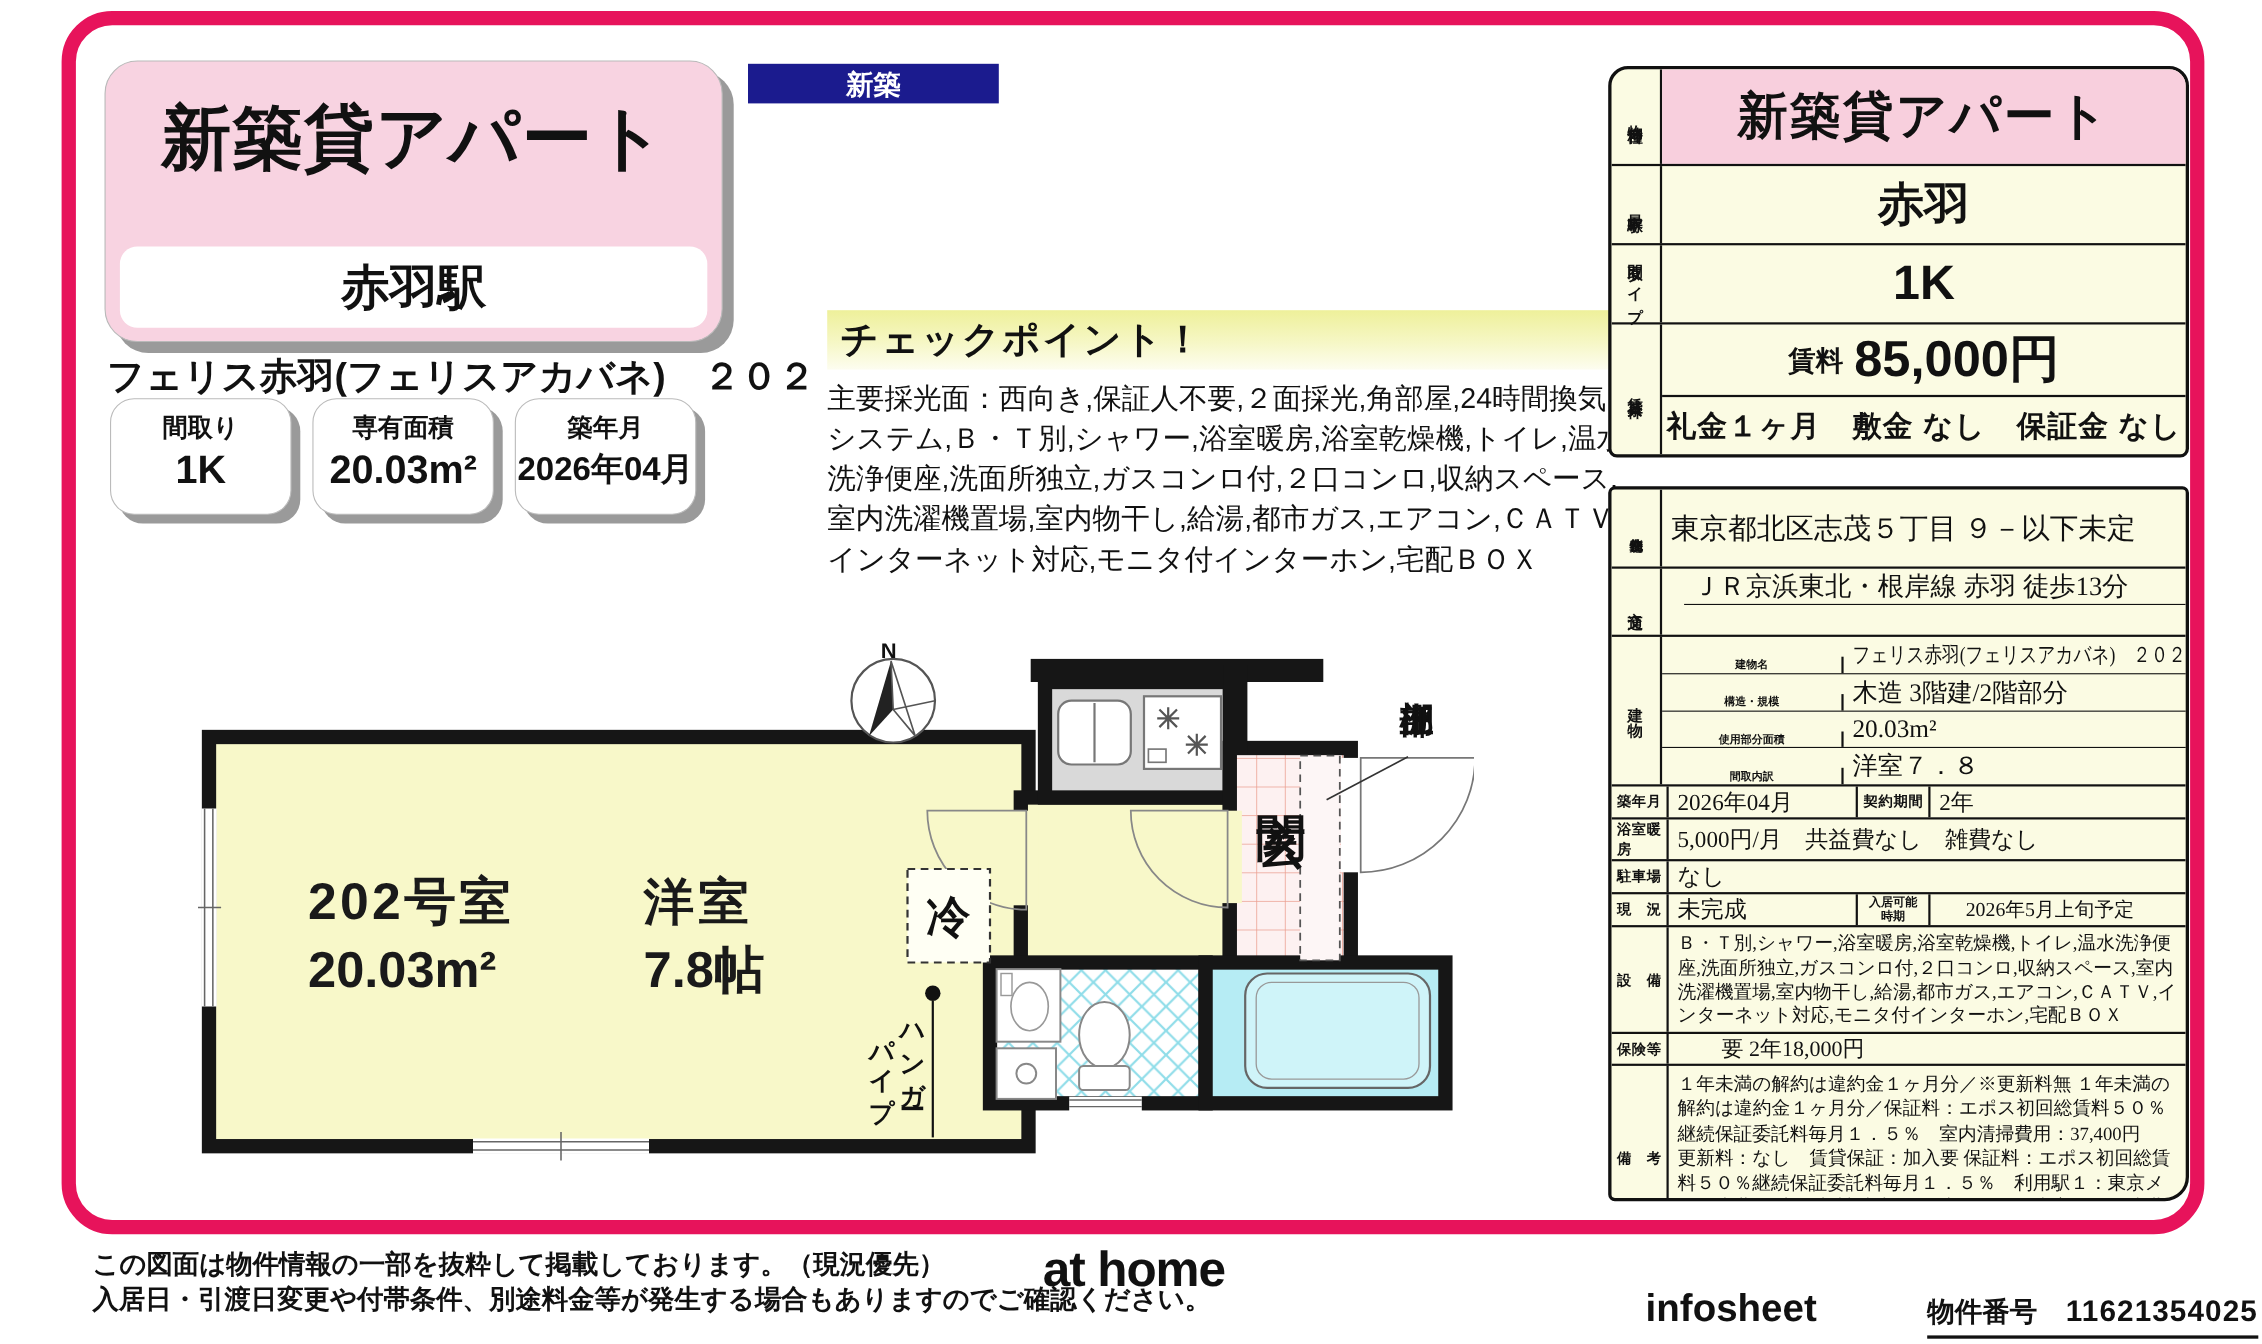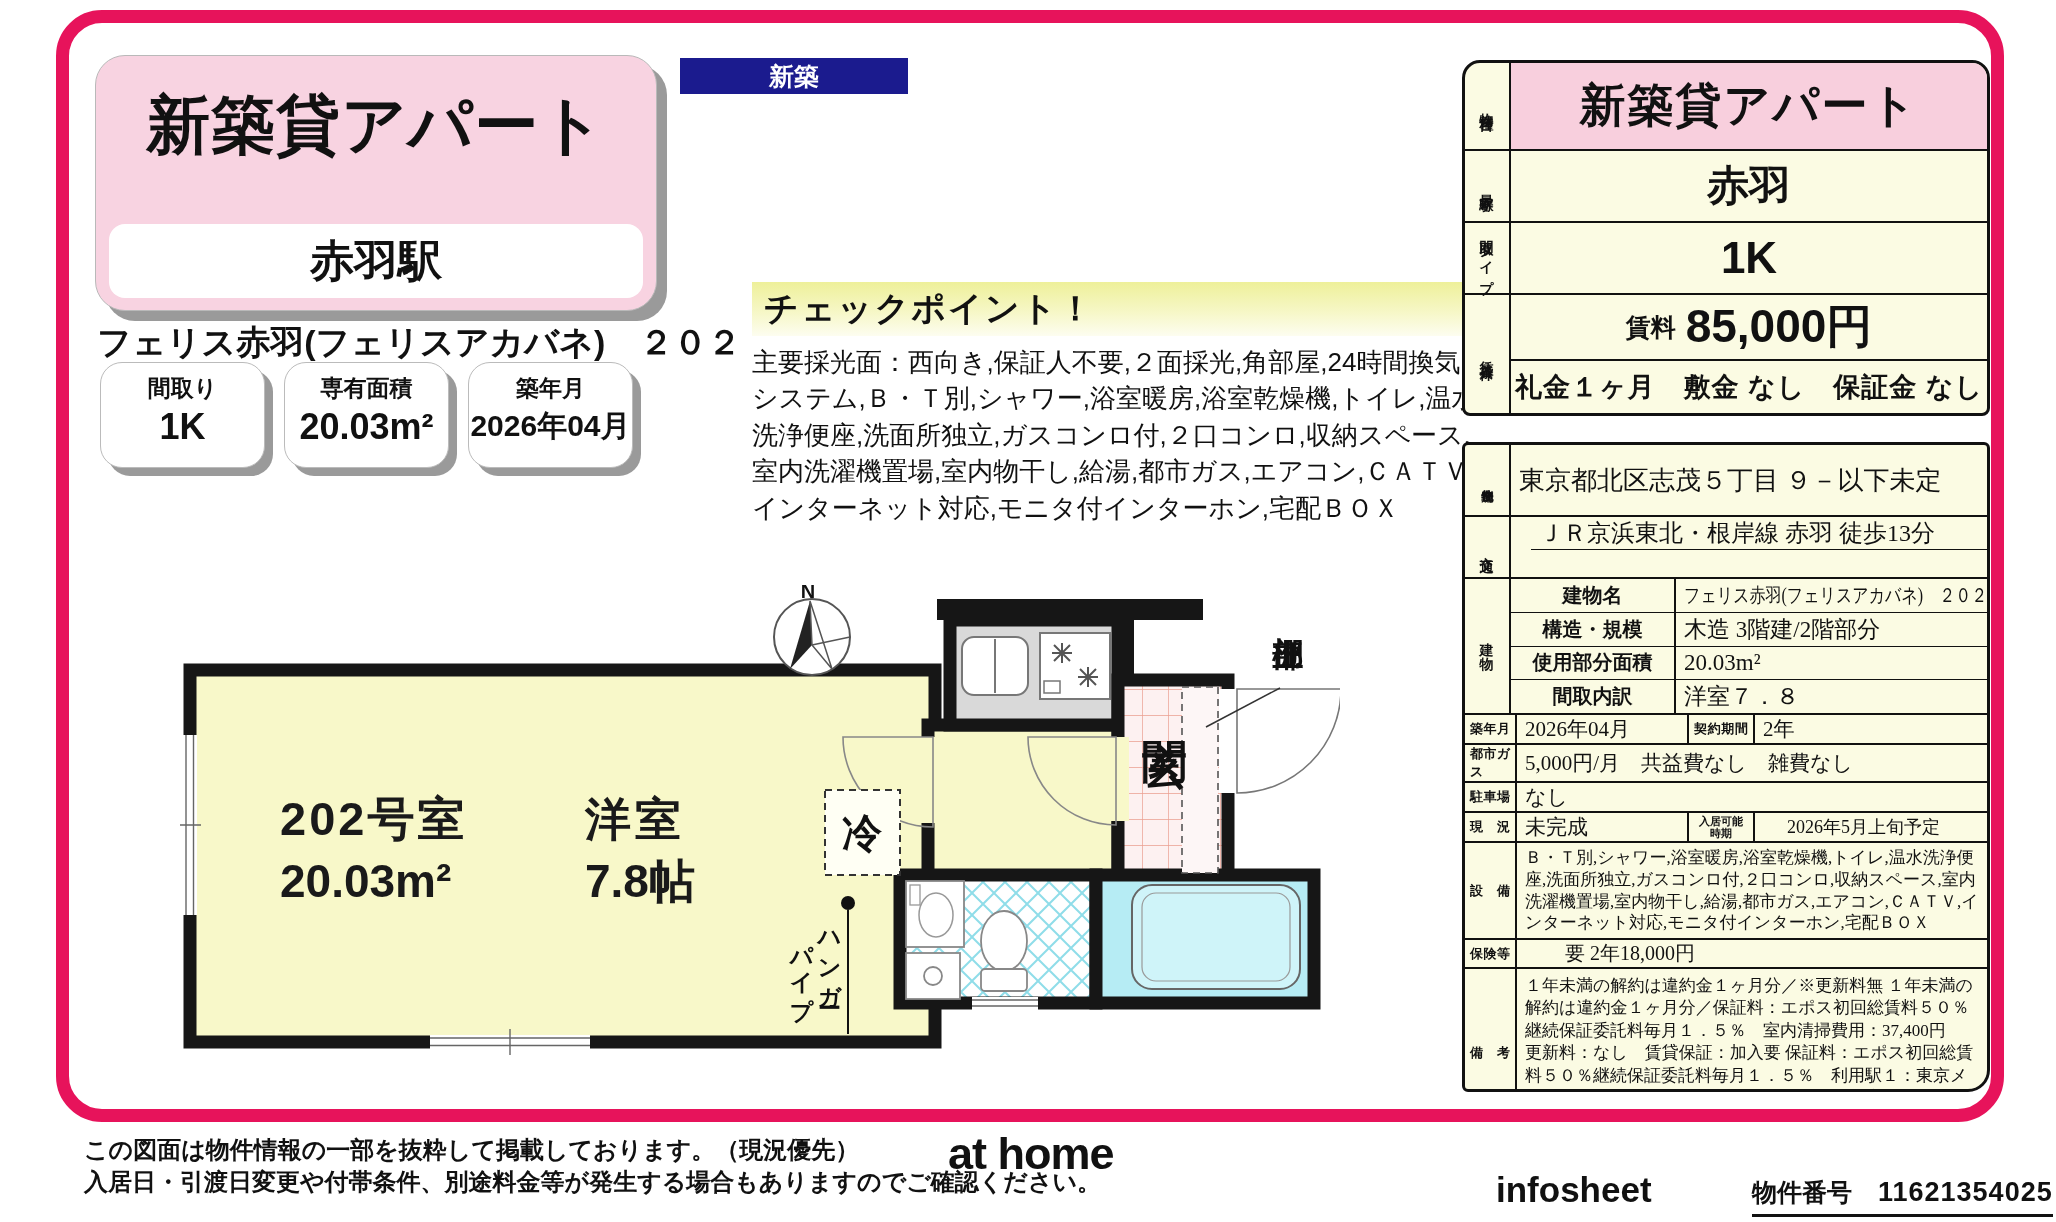--- a/index.html
+++ b/index.html
@@ -58,21 +58,21 @@
   .rent-a .rv{font-size:46px;font-weight:800;}
   .rent-b{flex:1;display:flex;align-items:center;justify-content:center;font-size:27px;font-weight:600;letter-spacing:1px;}
 
   .serif{font-family:"Liberation Serif",serif;}
   .hlab{flex:0 0 52px;border-right:2.5px solid #111;display:flex;align-items:center;
         font-size:13px;font-weight:700;box-sizing:border-box;padding:0 5px;text-align:justify;}
   .hlab span{width:100%;text-align:justify;text-align-last:justify;}
   .cellpad{padding:0 8px;display:flex;align-items:center;box-sizing:border-box;}
   .bsep{border-right:2.5px solid #111;}
   .sublab{flex:0 0 165px;border-right:2.5px solid #111;display:flex;align-items:center;justify-content:center;
-          font-size:20px;font-weight:700;box-sizing:border-box;}
+          font-size:10px;font-weight:700;box-sizing:border-box;margin-top:18px;}
   .subrow{display:flex;box-sizing:border-box;flex:1;}
   .subrow + .subrow{border-top:1.5px solid #111;}
   .squeeze{transform:scaleX(0.80);transform-origin:left center;white-space:nowrap;}
   .wraptext{display:block;padding:4px 8px;box-sizing:border-box;}
 
   
   .disclaimer{left:84px;top:1134px;font-size:24px;font-weight:600;line-height:1.35;}
   .athome{left:948px;top:1128px;font-size:45px;font-weight:700;letter-spacing:-1px;text-align:center;}
   .infosheet{left:1496px;top:1170px;font-size:35px;font-weight:600;}
   .propnum{left:1752px;top:1176px;border-bottom:3px solid #111;padding-bottom:5px;display:inline-flex;gap:26px;align-items:baseline;}
@@ -260,21 +260,21 @@
           <span>築年月</span>
         </div>
       <div class="cellpad serif bsep" style="flex:0 0 172px;font-size:21px;">2026年04月</div>
       <div class="hlab bsep" style="flex:0 0 66px;border-right:2.5px solid #111;">
           <span>契約期間</span>
         </div>
       <div class="cellpad serif" style="flex:1;font-size:21px;">2年</div>
     </div>
     <div class="rrow" style="flex:0 0 28px;">
       <div class="hlab">
-          <span>都市ガス</span>
+          <span>浴室暖房</span>
         </div>
       <div class="cellpad serif" style="flex:1;font-size:21px;">5,000円/月　共益費なし　雑費なし</div>
     </div>
     <div class="rrow" style="flex:0 0 27px;">
       <div class="hlab">
           <span>駐車場</span>
         </div>
       <div class="cellpad serif" style="flex:1;font-size:21px;">なし</div>
     </div>
     <div class="rrow" style="flex:0 0 30px;">

